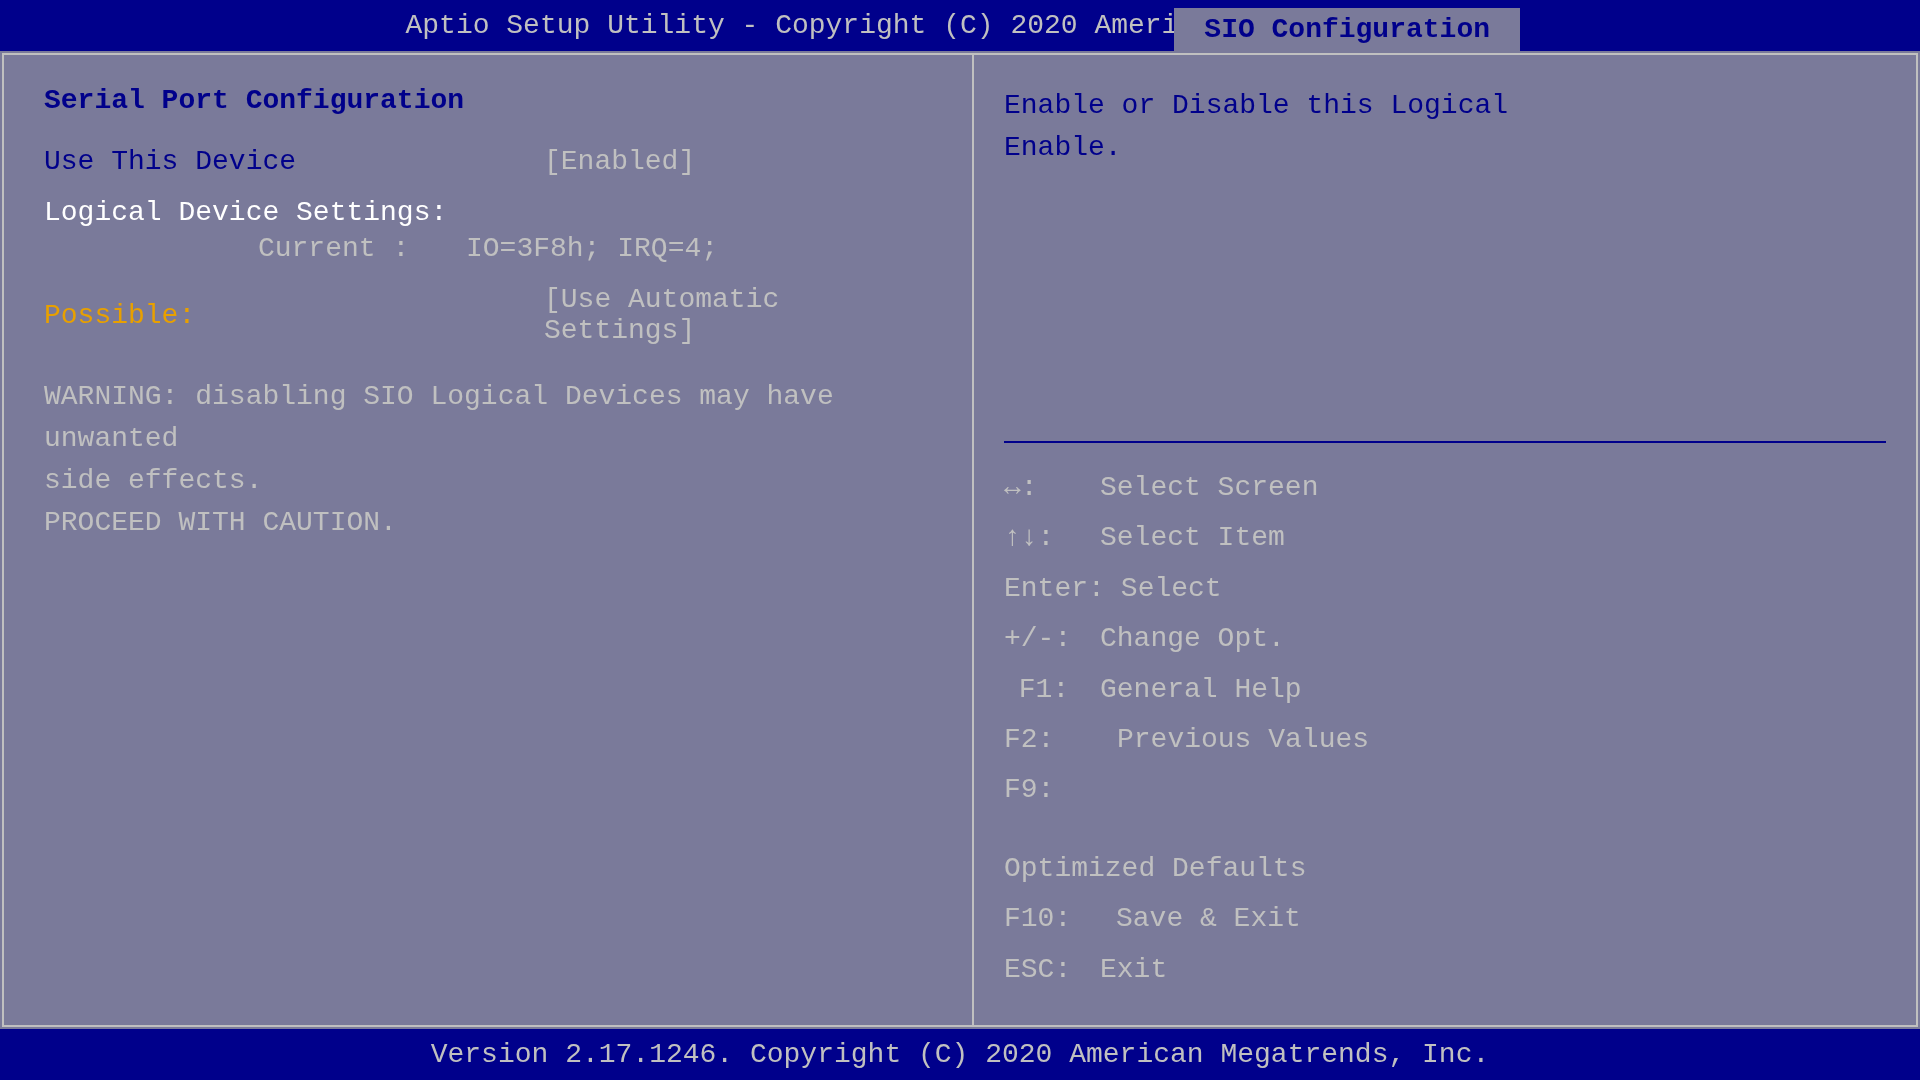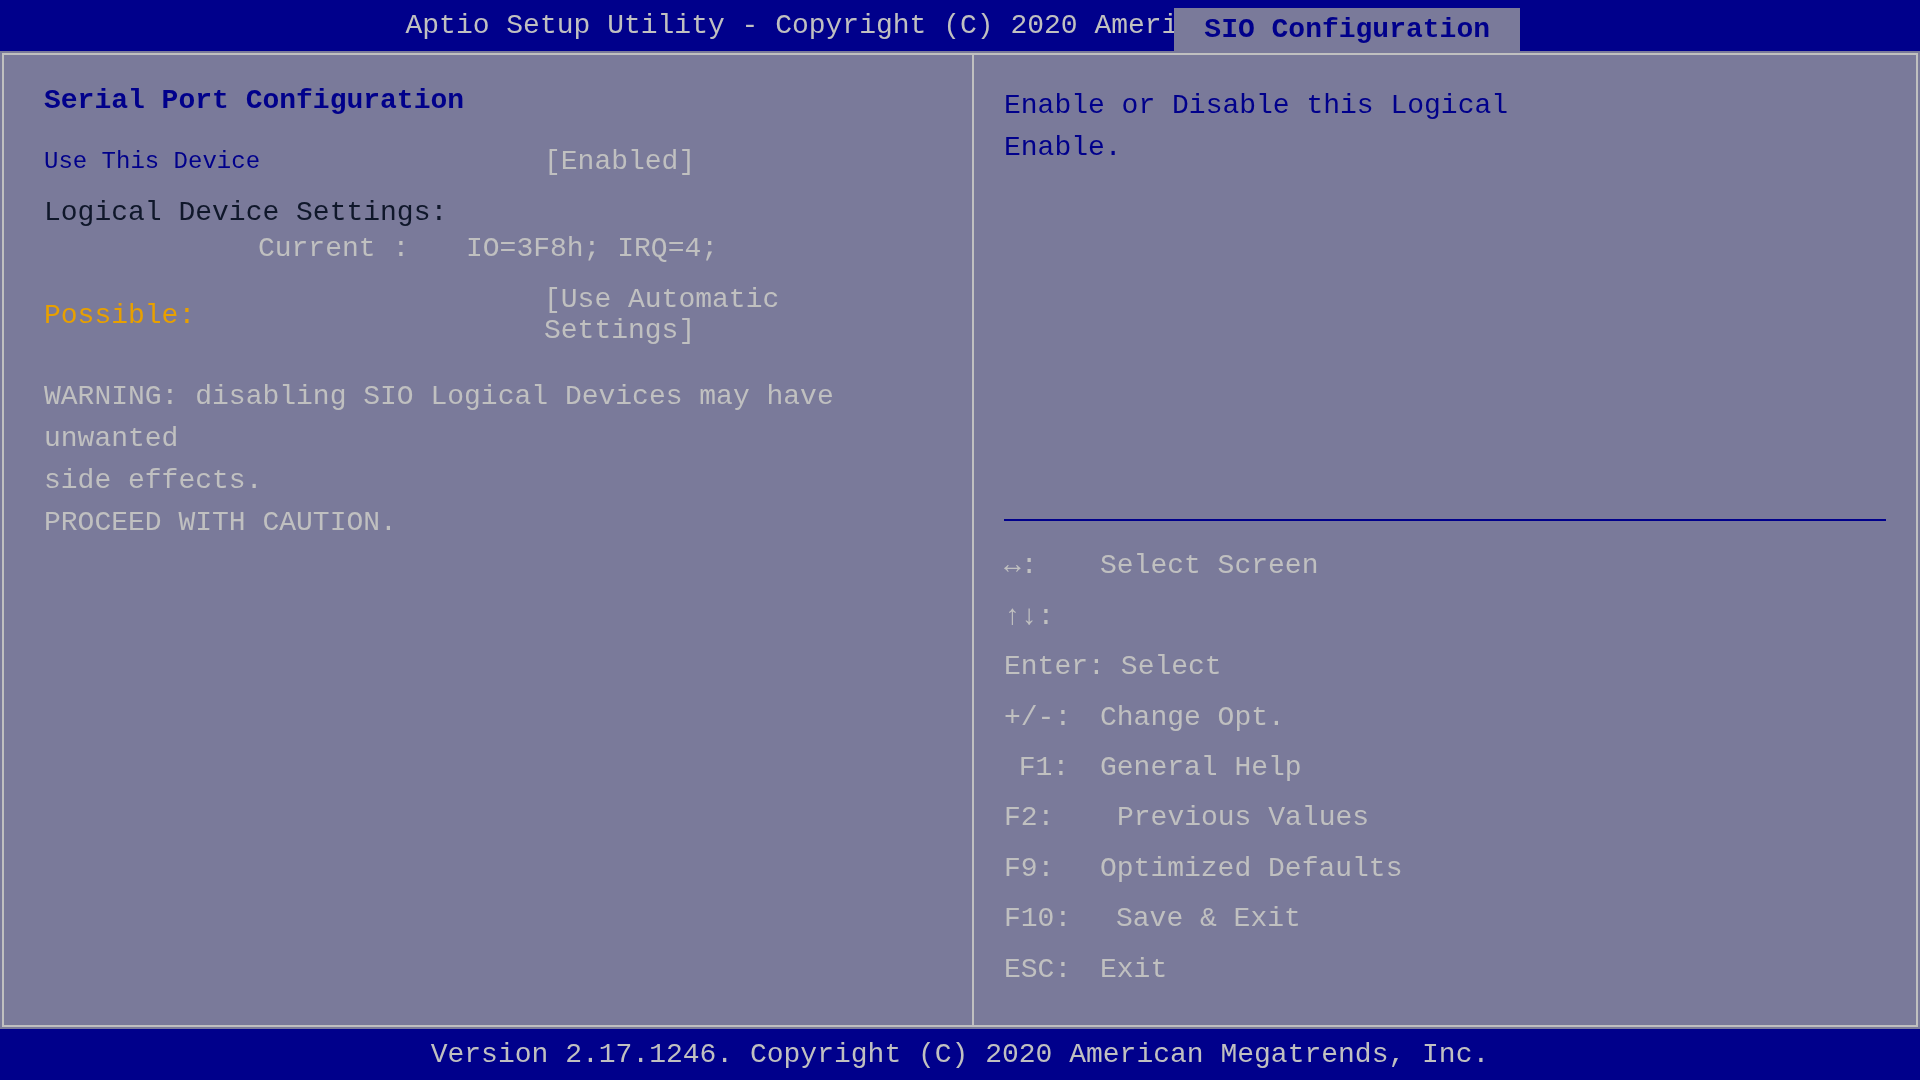--- a/index.html
+++ b/index.html
@@ -74,36 +74,36 @@
     }
 
     .setting-row {
       display: flex;
       align-items: center;
       margin-bottom: 20px;
     }
 
     .setting-label {
       color: #00008b;
-      font-size: 24px;
+      font-size: 28px;
       flex: 0 0 500px;
     }
 
     .setting-value {
       color: #c0c0c0;
       font-size: 28px;
     }
 
     .logical-device-section {
       margin-top: 10px;
       margin-bottom: 10px;
     }
 
     .logical-device-title {
-      color: #0f172a;
+      color: #ffffff;
       font-size: 28px;
       margin-bottom: 5px;
     }
 
     .logical-device-current {
       color: #c0c0c0;
       font-size: 28px;
       margin-bottom: 20px;
       text-align: center;
     }
@@ -219,38 +219,39 @@
 
       <hr class="divider">
 
       <div class="shortcuts" id="shortcuts-container">
       <div style="display: flex; gap: 16px;">
             <span style="color: rgb(192, 192, 192); min-width: 80px;">↔:</span>
             <span style="color: rgb(192, 192, 192);">Select Screen</span>
           </div>
           <div style="display: flex; gap: 16px;">
             <span style="color: rgb(192, 192, 192); min-width: 80px;">↑↓:</span>
+            <span style="color: rgb(192, 192, 192);">Select Item</span>
           </div>
           <div style="display: flex; gap: 16px;">
             <span style="color: rgb(192, 192, 192); min-width: 80px;">Enter:</span>
             <span style="color: rgb(192, 192, 192);">Select</span>
           </div>
           <div style="display: flex; gap: 16px;">
             <span style="color: rgb(192, 192, 192); min-width: 80px;">+/-:</span>
             <span style="color: rgb(192, 192, 192);">Change Opt.</span>
           </div>
           <div style="display: flex; gap: 16px;">
             <span style="color: rgb(192, 192, 192); min-width: 80px; text-align: center;">F1:</span>
             <span style="color: rgb(192, 192, 192);">General Help</span>
           </div>
           <div style="display: flex; gap: 33px;">
             <span style="color: rgb(192, 192, 192); min-width: 80px;">F2:</span>
             <span style="color: rgb(192, 192, 192);">Previous Values</span>
           </div>
-          <div style="display: flex; gap: 16px;">
+          <div style="display: flex; gap: 28px; flex-direction: column;">
             <span style="color: rgb(192, 192, 192); min-width: 80px;">F9:</span>
             <span style="color: rgb(192, 192, 192);">Optimized Defaults</span>
           </div>
           <div style="display: flex; gap: 32px;">
             <span style="color: rgb(192, 192, 192); min-width: 80px;">F10:</span>
             <span style="color: rgb(192, 192, 192);">Save &amp; Exit</span>
           </div>
           <div style="display: flex; gap: 16px;">
             <span style="color: rgb(192, 192, 192); min-width: 80px;">ESC:</span>
             <span style="color: rgb(192, 192, 192);">Exit</span>

